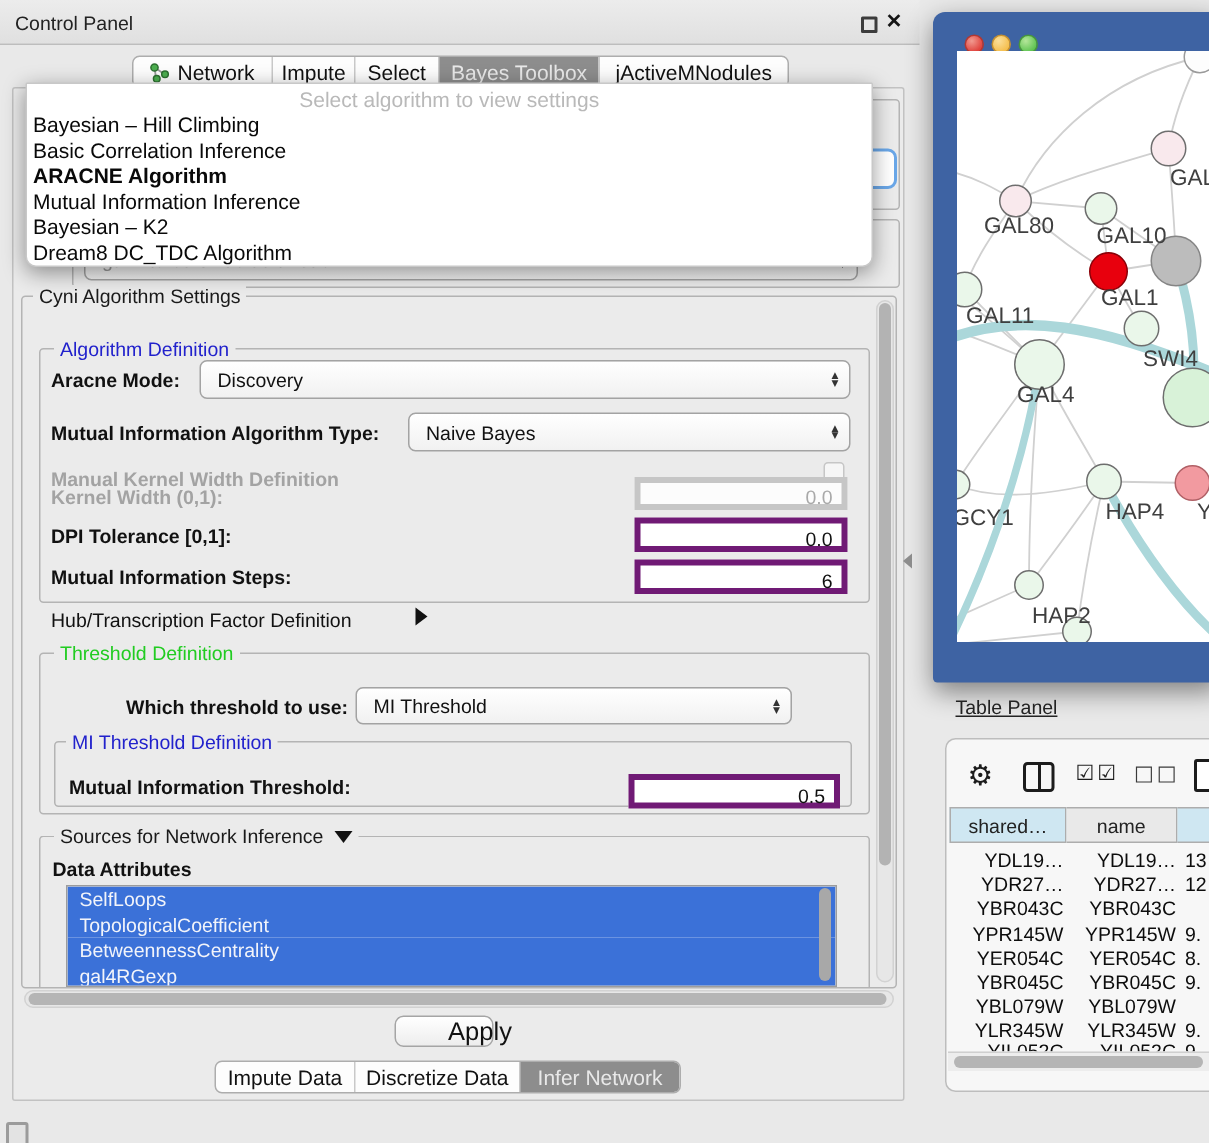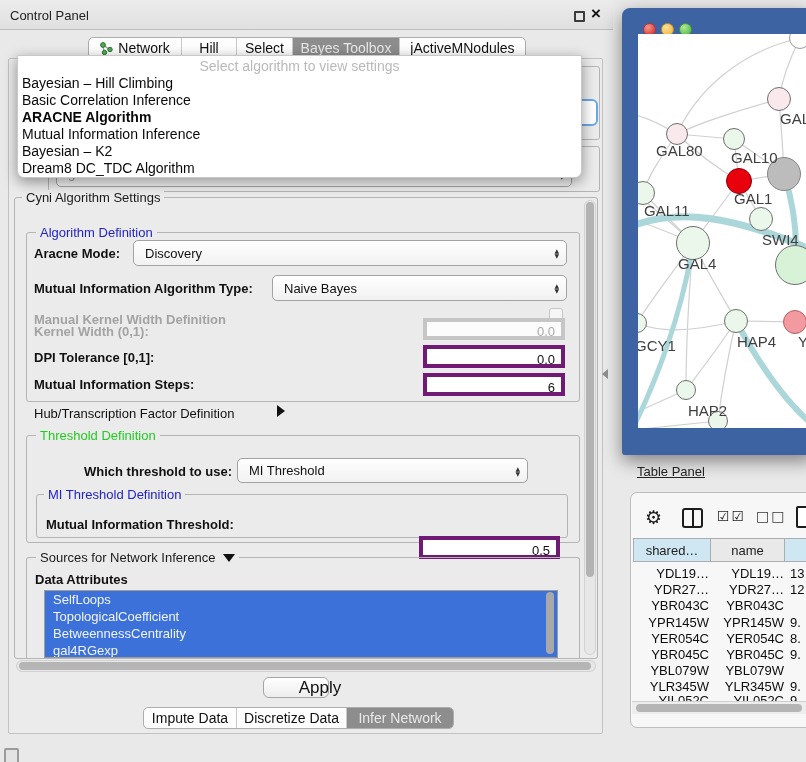--- a/index.html
+++ b/index.html
@@ -92,21 +92,21 @@
       <svg width="13" height="13" viewBox="0 0 13 13">
         <line x1="3" y1="3" x2="9" y2="7" stroke="#9a9a9a" stroke-width="1.2"></line>
         <line x1="3" y1="3" x2="4" y2="10" stroke="#9a9a9a" stroke-width="1.2"></line>
         <circle cx="3" cy="3" r="2.4" fill="#4caf50" stroke="#2d7031"></circle>
         <circle cx="10" cy="7.5" r="2.2" fill="#4caf50" stroke="#2d7031"></circle>
         <circle cx="4.5" cy="10.5" r="2.2" fill="#4caf50" stroke="#2d7031"></circle>
       </svg>
       <span>Network</span>
     </div>
     <div class="tb" style="width:55px;">
-      <span>Hill</span>
+      <span>Impute</span>
     </div>
     <div class="tb" style="width:56px;">
       <span>Select</span>
     </div>
     <div class="tb sel" style="width:107px;">
       <span>Bayes Toolbox</span>
     </div>
     <div class="tb" style="width:126px;">
       <span>jActiveMNodules</span>
     </div>
@@ -173,21 +173,21 @@
 
   <div class="blabel" style="left:84px; top:464px;">Which threshold to use:</div>
   <div class="combo" style="left:237px; top:458px; width:291px; height:25px;">
     <span>MI Threshold</span>
     <span class="spin">▲<br>▼</span>
   </div>
 
   <div class="gbox" style="left:36px; top:494px; width:532px; height:44px;"></div>
   <div class="glab blue" style="left:44px; top:487px;">MI Threshold Definition</div>
   <div class="blabel" style="left:46px; top:517px;">Mutual Information Threshold:</div>
-  <div class="field" style="left:419px; top:536px; width:141px; height:23px; line-height:21px;">0.5</div>
+  <div class="field" style="left:419px; top:516px; width:141px; height:23px; line-height:21px;">0.5</div>
 
   <div class="gbox" style="left:26px; top:557px; width:554px; height:101px; border-bottom:none; border-radius:3px 3px 0 0;"></div>
   <div class="glab" style="left:36px; top:550px;">
     <span>Sources for Network Inference</span>
     <span style="display:inline-block; width:0; height:0; border-top:8px solid #111; border-left:6px solid transparent; border-right:6px solid transparent; margin-left:4px;"></span>
   </div>
   <div class="blabel" style="left:35px; top:572px;">Data Attributes</div>
 
   <div class="list" style="left:44px; top:590px; width:514px; height:68px;">
     <div class="li">SelfLoops</div>

